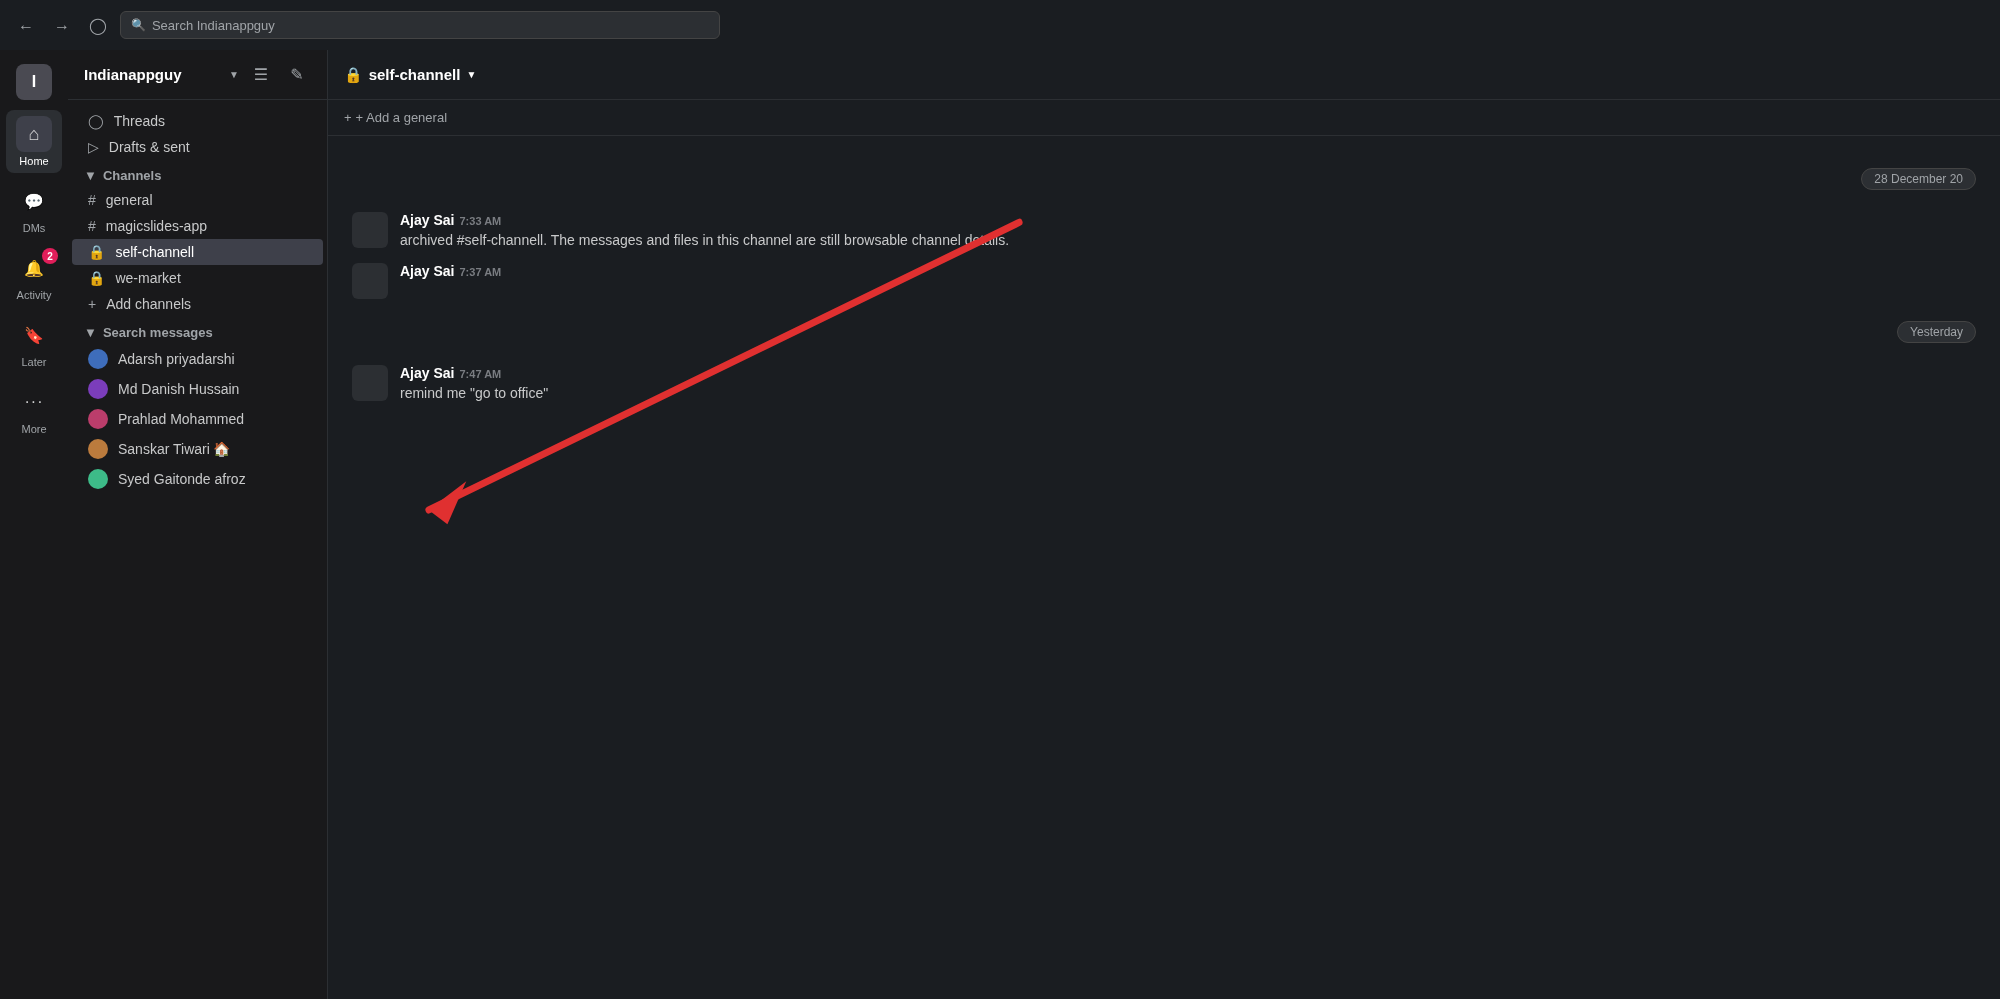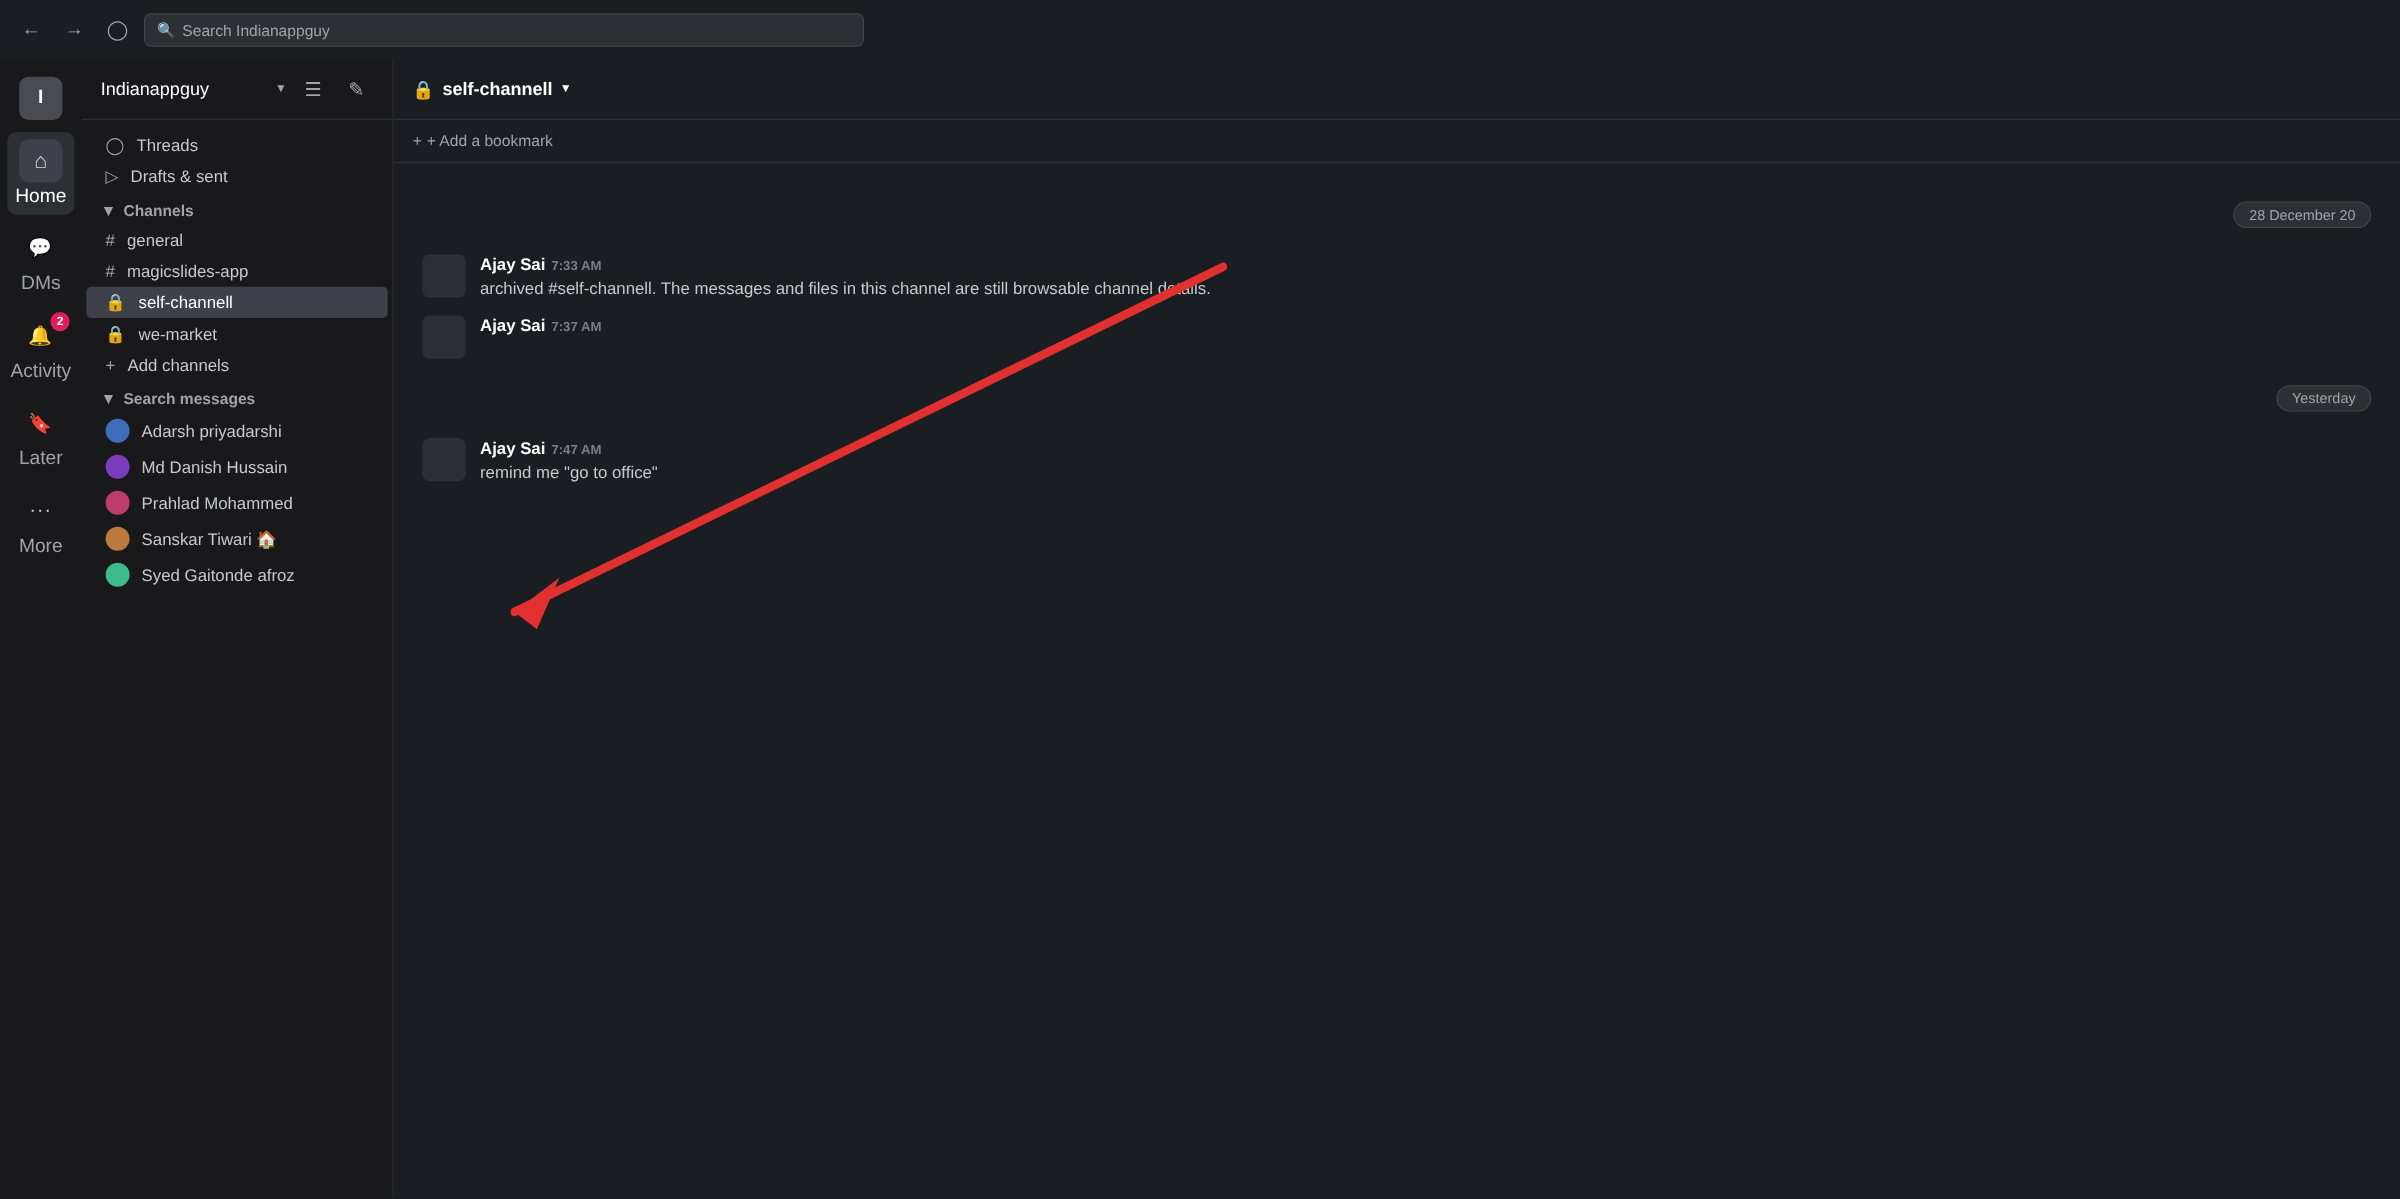--- a/index.html
+++ b/index.html
@@ -88,21 +88,21 @@
     .rail-item.workspace .rail-icon {
       background: #4a4a52;
       color: #fff;
       font-weight: bold;
       font-size: 16px;
     }
     .rail-item.active .rail-icon {
       background: #3e404a;
     }
     .rail-label {
-      font-size: 16px;
+      font-size: 11px;
       color: #a0a4a8;
       text-align: center;
     }
     .rail-item.active .rail-label { color: #fff; }
     .badge {
       position: absolute;
       top: 4px; right: 4px;
       background: #e01e5a;
       color: #fff;
       font-size: 10px;
@@ -123,21 +123,21 @@
     }
     .sidebar-header {
       height: 50px;
       display: flex;
       align-items: center;
       padding: 0 16px;
       gap: 8px;
       border-bottom: 1px solid #2c2f33;
     }
     .workspace-name {
-      font-weight: 400;
+      font-weight: 700;
       font-size: 15px;
       color: #fff;
       flex: 1;
     }
     .sidebar-icon-btn {
       width: 28px; height: 28px;
       background: transparent;
       border: none;
       color: #a0a4a8;
       font-size: 16px;
@@ -411,21 +411,21 @@
     <div class="chat-header">
       <div class="channel-title">
         <span>🔒</span>
         <span>self-channell</span>
         <span style="font-size:10px;">▼</span>
       </div>
     </div>
 
     <div class="bookmark-bar">
       <span>+</span>
-      <span>+ Add a bookmark</span>
+      <span>+ Add a general</span>
     </div>
 
     <div class="messages-container" style="position:relative;">
 
       <svg class="arrow-overlay" viewBox="0 0 1330 600" preserveAspectRatio="none" style="position:absolute; top:0; left:0; width:100%; height:100%; pointer-events:none; z-index:10;">
         <line x1="550" y1="60" x2="80" y2="260" stroke="#e03030" stroke-width="5" stroke-linecap="round"></line>
         <polygon points="80,260 110,240 95,270" fill="#e03030"></polygon>
       </svg>
 
       <div class="date-divider">

